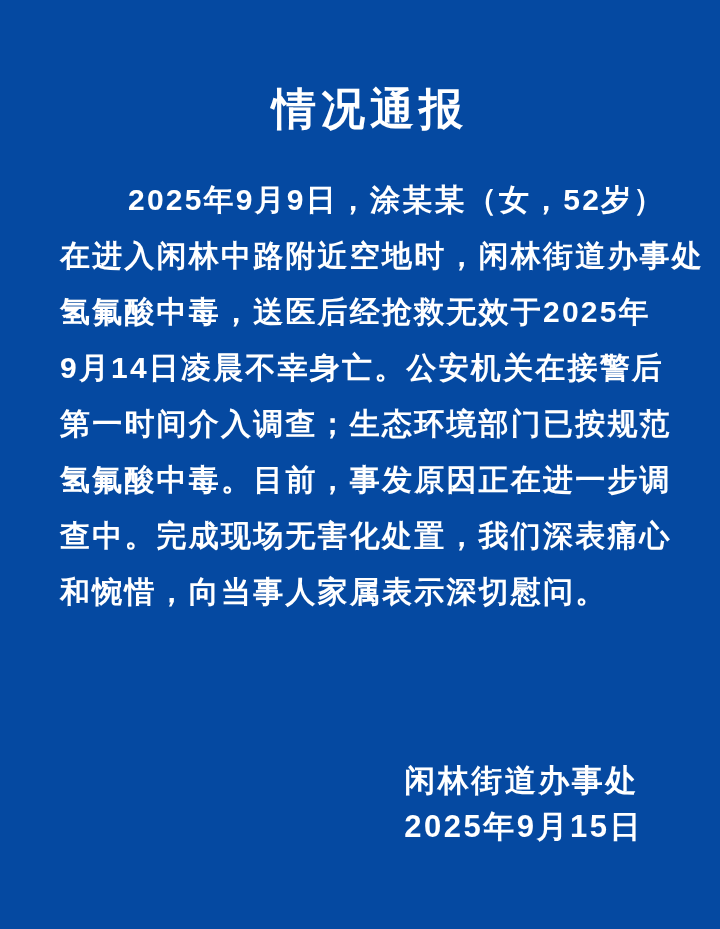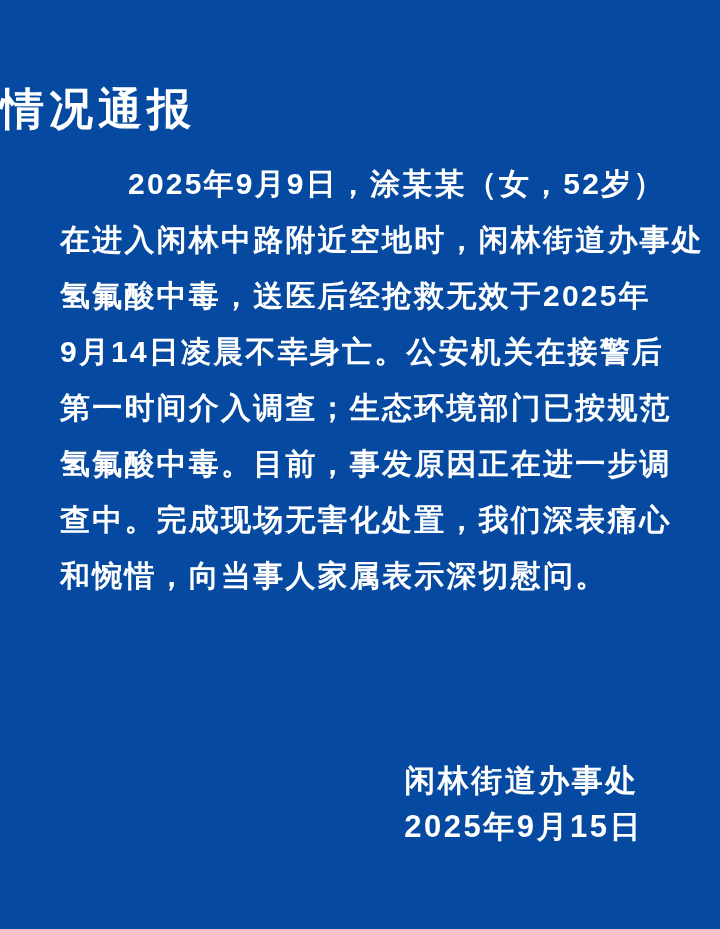--- a/index.html
+++ b/index.html
@@ -15,27 +15,29 @@
     font-family: "Liberation Sans", sans-serif;
     font-weight: bold;
     overflow: hidden;
     box-sizing: border-box;
   }
   .notice-title {
     margin: 0;
     padding-top: 80px;
     height: 58px;
     line-height: 58px;
+    text-align: center;
     font-size: 44px;
     font-weight: bold;
     letter-spacing: 5px;
+    padding-left: 20px;
   }
   .notice-body {
     position: absolute;
-    top: 156px;
+    top: 172px;
     left: 60px;
     width: 602px;
   }
   .body-line {
     height: 56px;
     line-height: 56px;
     font-size: 30px;
     letter-spacing: 2.2px;
     white-space: nowrap;
     text-align: left;

